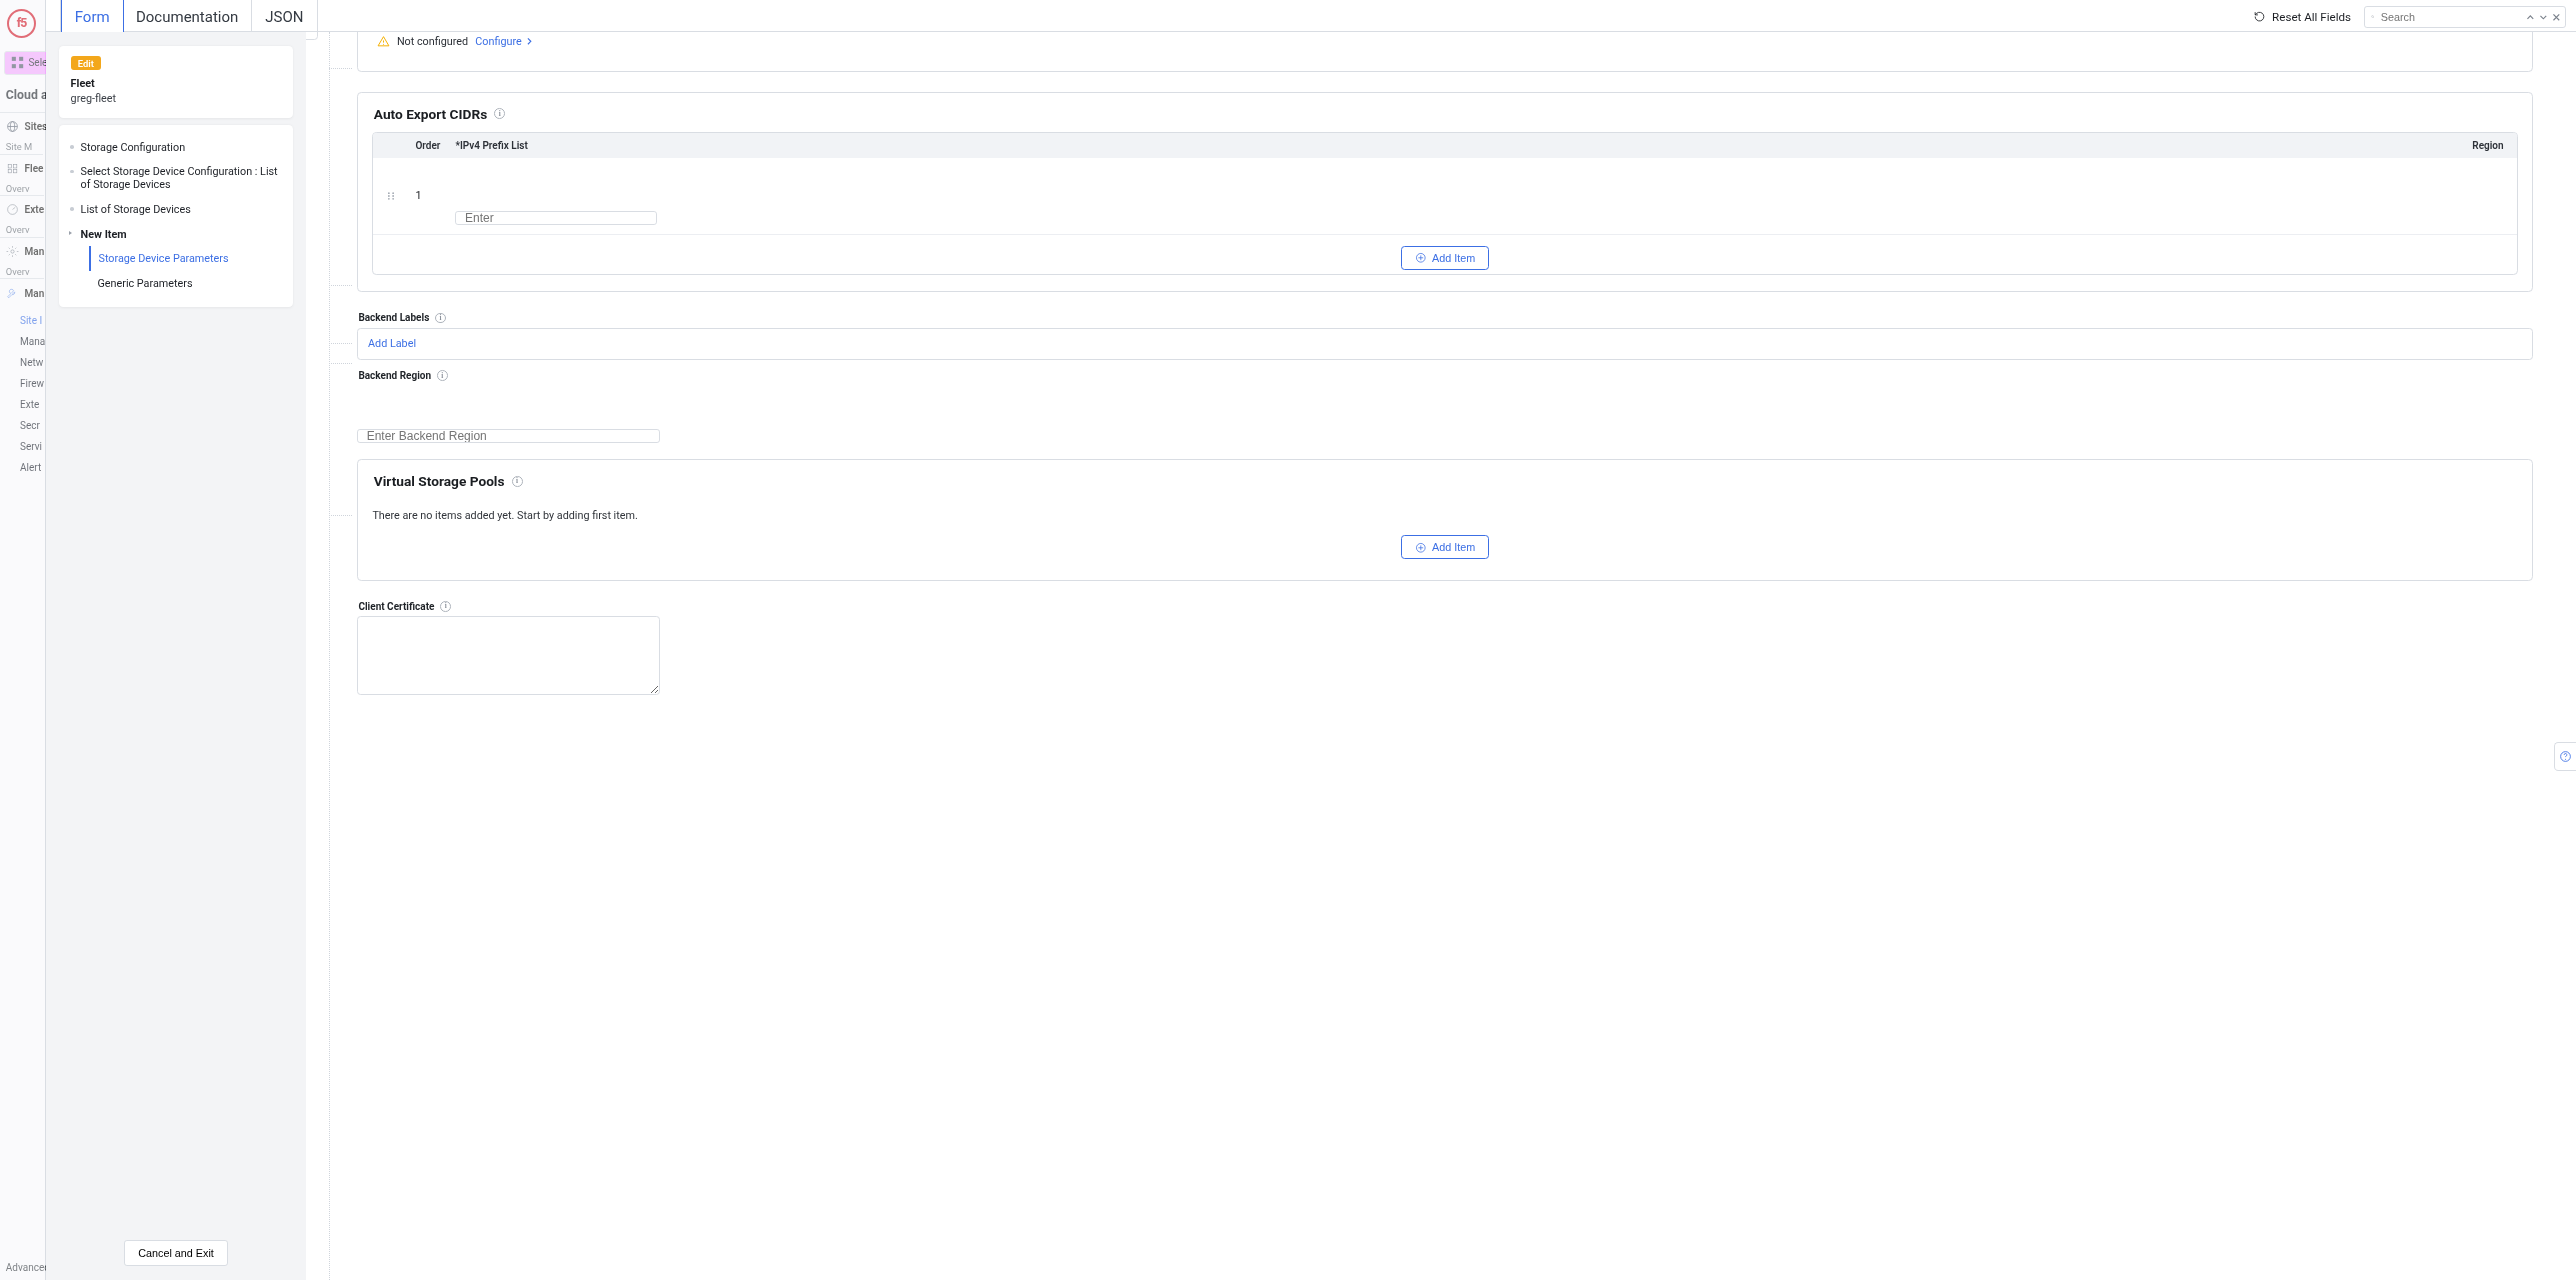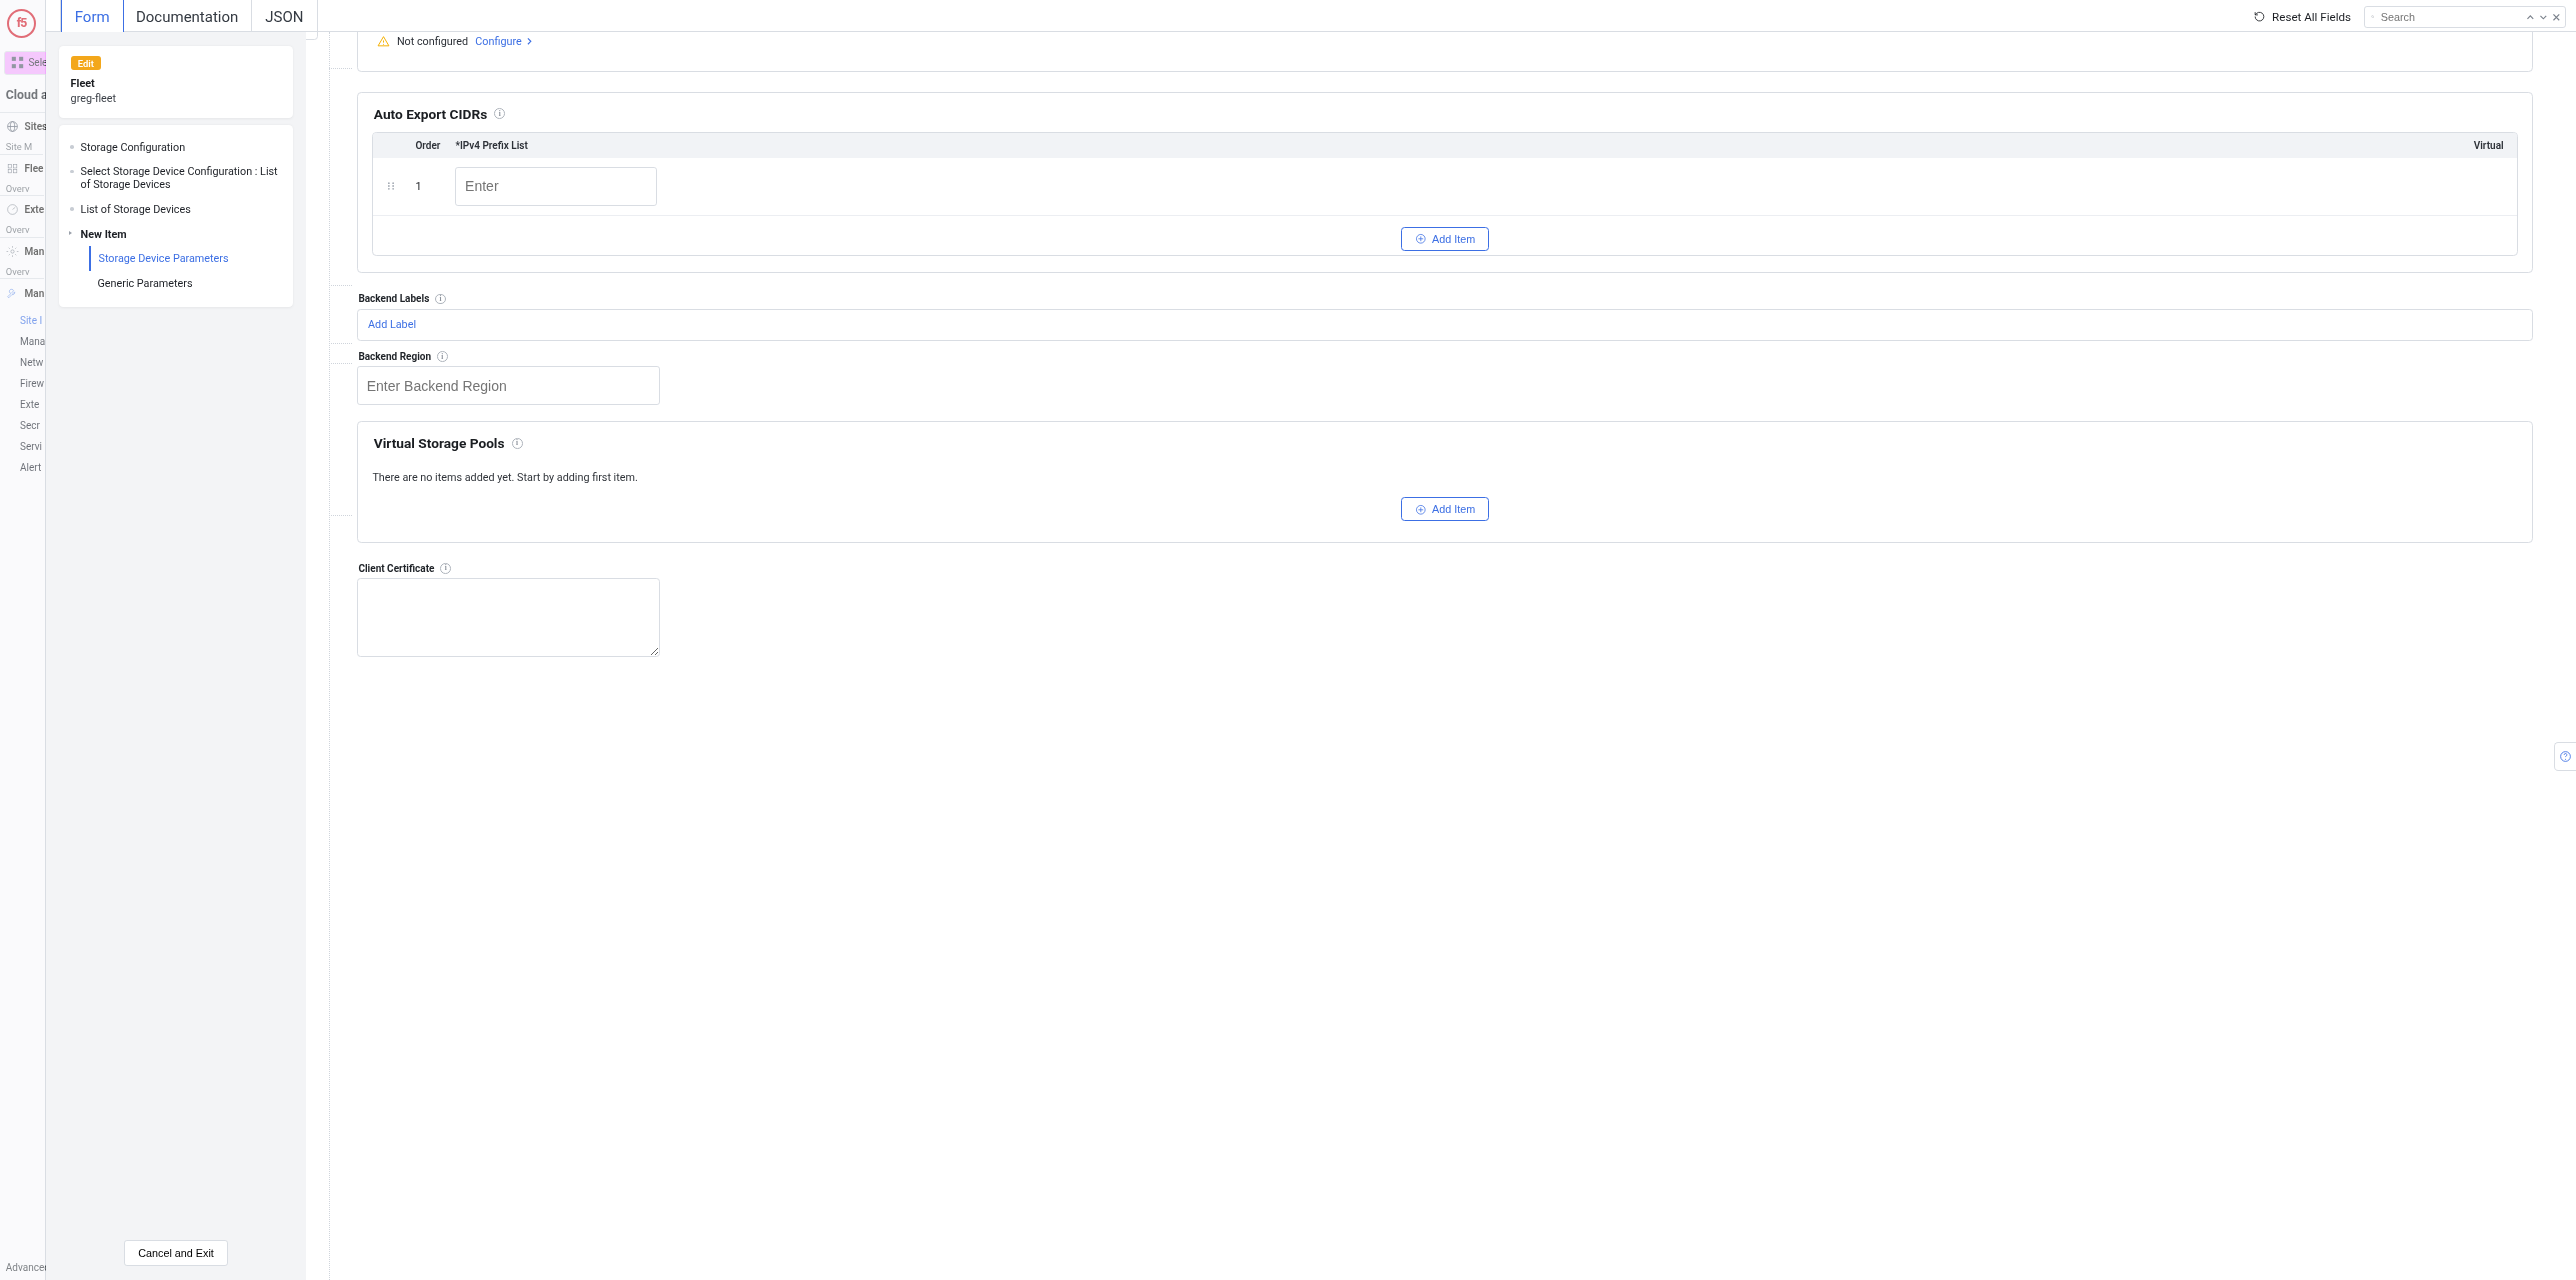--- a/index.html
+++ b/index.html
@@ -72,21 +72,21 @@
 .tbl-head{display:flex;background:#f1f3f6;padding:7.2px 13px;font-size:10px;font-weight:600;color:#2d3138;}
 .tbl-head .c-drag{width:29px;}
 .tbl-head .c-order{width:40px;}
 .tbl-head .c-prefix{flex:1;}
 .tbl-head .c-actions{width:65px;text-align:right;}
 .tbl-row{display:flex;align-items:center;padding:8.7px 13px;border-bottom:0.7px solid #eceef2;}
 .tbl-row .c-drag{width:29px;color:#a6acb5;}
 .tbl-row .c-order{width:40px;font-size:10.8px;}
 .tbl-row .c-prefix{flex:1;}
 .tbl-row .c-actions{width:65px;}
-.input{height:39px;border:0.7px solid var(--grey-border);border-radius:2.9px;padding:0 8.7px;font-size:14px;outline:none;width:202px;}
+.input{height:14px;border:0.7px solid var(--grey-border);border-radius:2.9px;padding:0 8.7px;font-size:12px;outline:none;width:202px;margin-top:44px;}
 .input.wide{width:303px;}
 .add-row{display:flex;justify-content:center;padding:11.6px 0 4.3px 0;}
 .btn-outline{display:inline-flex;align-items:center;gap:5.8px;border:1.1px solid var(--link);color:var(--link);background:#fff;border-radius:3.6px;padding:5px 13px;font-size:10.8px;cursor:pointer;}
 .btn-outline svg{width:11.6px;height:11.6px;}
 
 .add-label{border:0.7px solid var(--grey-border);border-radius:3.6px;padding:8.7px 10px;color:var(--link);font-size:10.8px;}
 .empty{color:#30343a;font-size:10.8px;text-align:left;padding:10px 0 1.4px 0;}
 .textarea{width:303px;height:79px;border:0.7px solid var(--grey-border);border-radius:3.6px;resize:vertical;background:#fff;}
 
 .help-tab{position:fixed;right:0;top:58%;width:21.7px;height:29px;border:0.7px solid var(--grey-border);border-right:none;border-radius:4.3px 0 0 4.3px;background:#fff;display:flex;align-items:center;justify-content:center;color:var(--link);}
@@ -268,21 +268,21 @@
         <div class="panel">
           <h3 class="sect-title">
               <span>Auto Export CIDRs</span>
               <span class="info">i</span>
             </h3>
           <div class="tbl">
             <div class="tbl-head">
               <div class="c-drag"></div>
               <div class="c-order">Order</div>
               <div class="c-prefix">*IPv4 Prefix List</div>
-              <div class="c-actions">Virtual</div>
+              <div class="c-actions">Region</div>
             </div>
             <div class="tbl-row">
               <div class="c-drag">
                   <svg width="10" height="10" viewBox="0 0 14 14">
                     <circle cx="4" cy="3" r="1.3" fill="currentColor"></circle>
                     <circle cx="10" cy="3" r="1.3" fill="currentColor"></circle>
                     <circle cx="4" cy="7" r="1.3" fill="currentColor"></circle>
                     <circle cx="10" cy="7" r="1.3" fill="currentColor"></circle>
                     <circle cx="4" cy="11" r="1.3" fill="currentColor"></circle>
                     <circle cx="10" cy="11" r="1.3" fill="currentColor"></circle>

